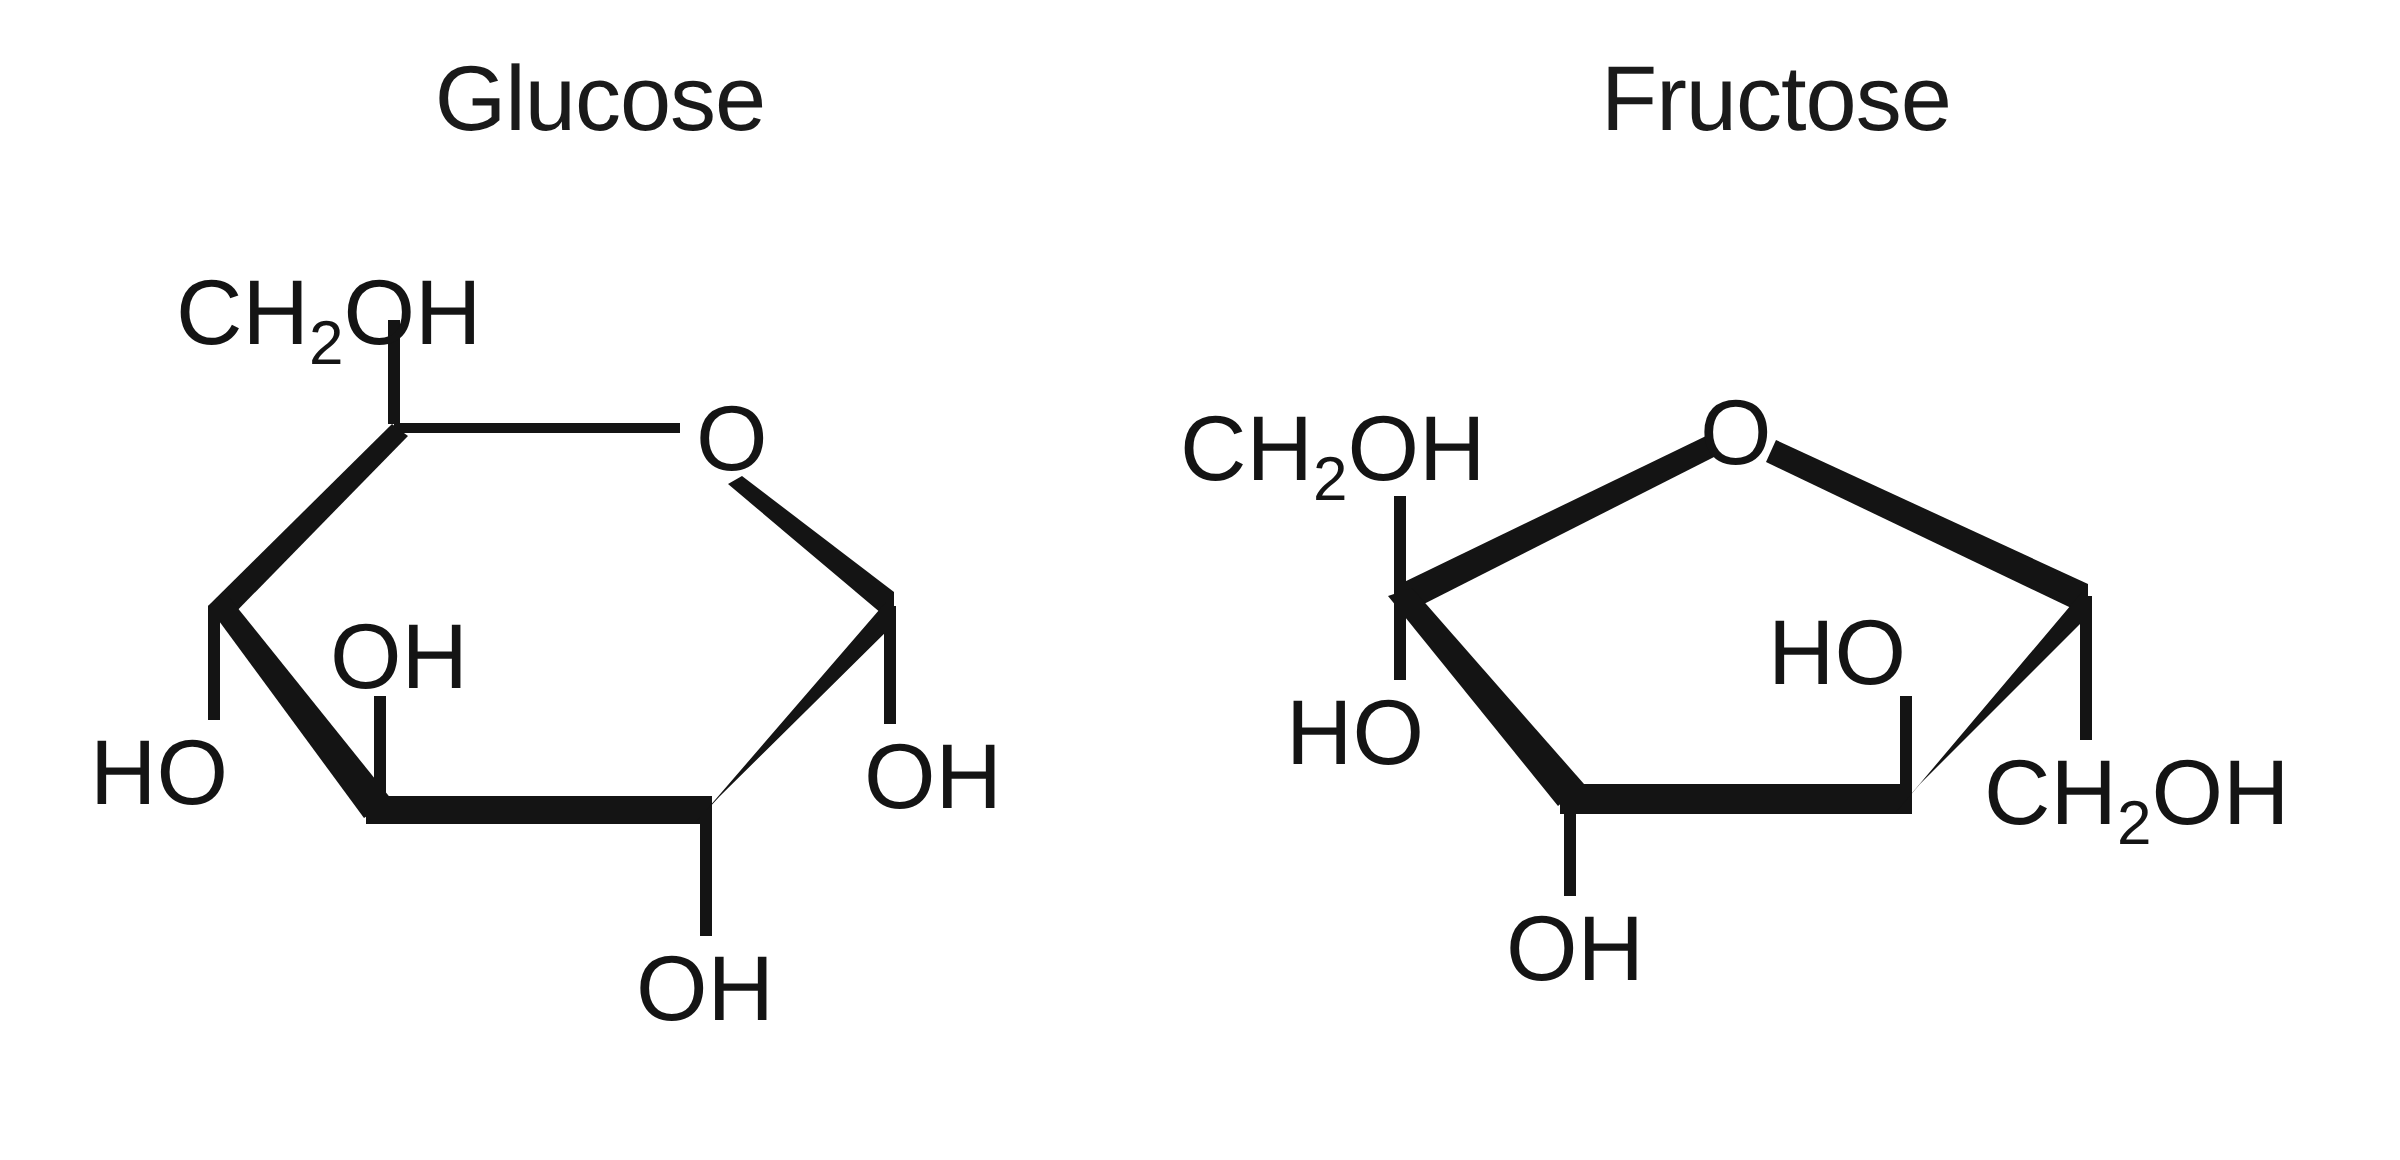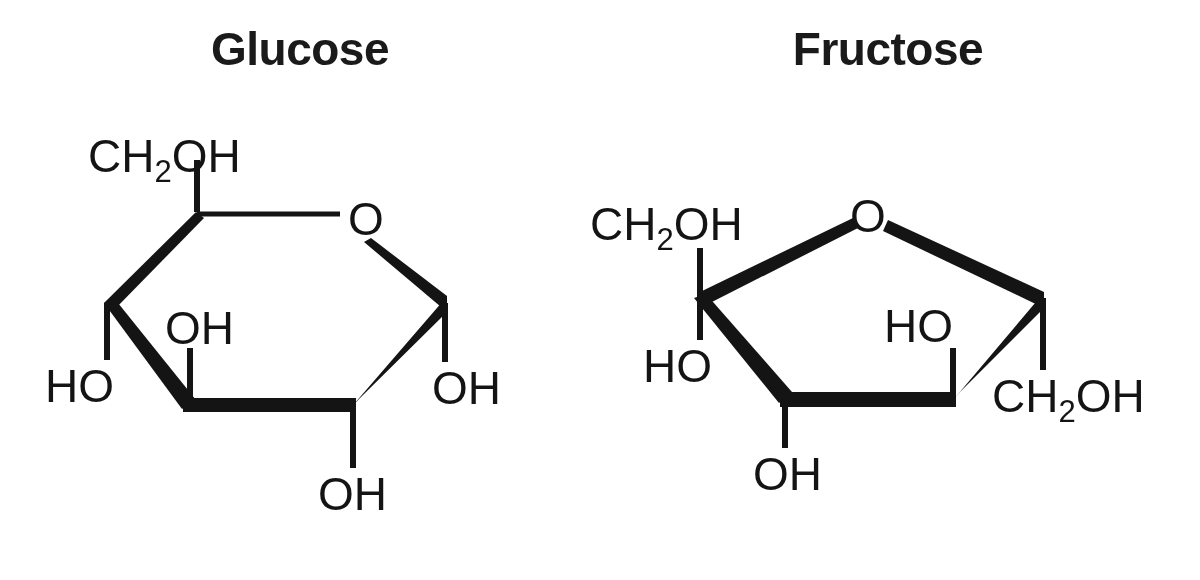--- a/index.html
+++ b/index.html
@@ -27,21 +27,21 @@
   #panel-glucose { left: 0; width: 600px; }
   #panel-fructose { left: 588px; width: 600px; }
 
   .mol-title {
     position: absolute;
     top: 22px;
     left: 0;
     width: 100%;
     text-align: center;
     font-family: "Liberation Sans", sans-serif;
-    font-weight: bold;
+    font-weight: normal;
     font-size: 46px;
     letter-spacing: -0.5px;
     color: #1a1a1a;
     white-space: nowrap;
   }
   #panel-glucose .mol-title { padding-right: 12px; }
   #panel-fructose .mol-title { padding-right: 10px; }
 
   .struct-svg {
     position: absolute;

